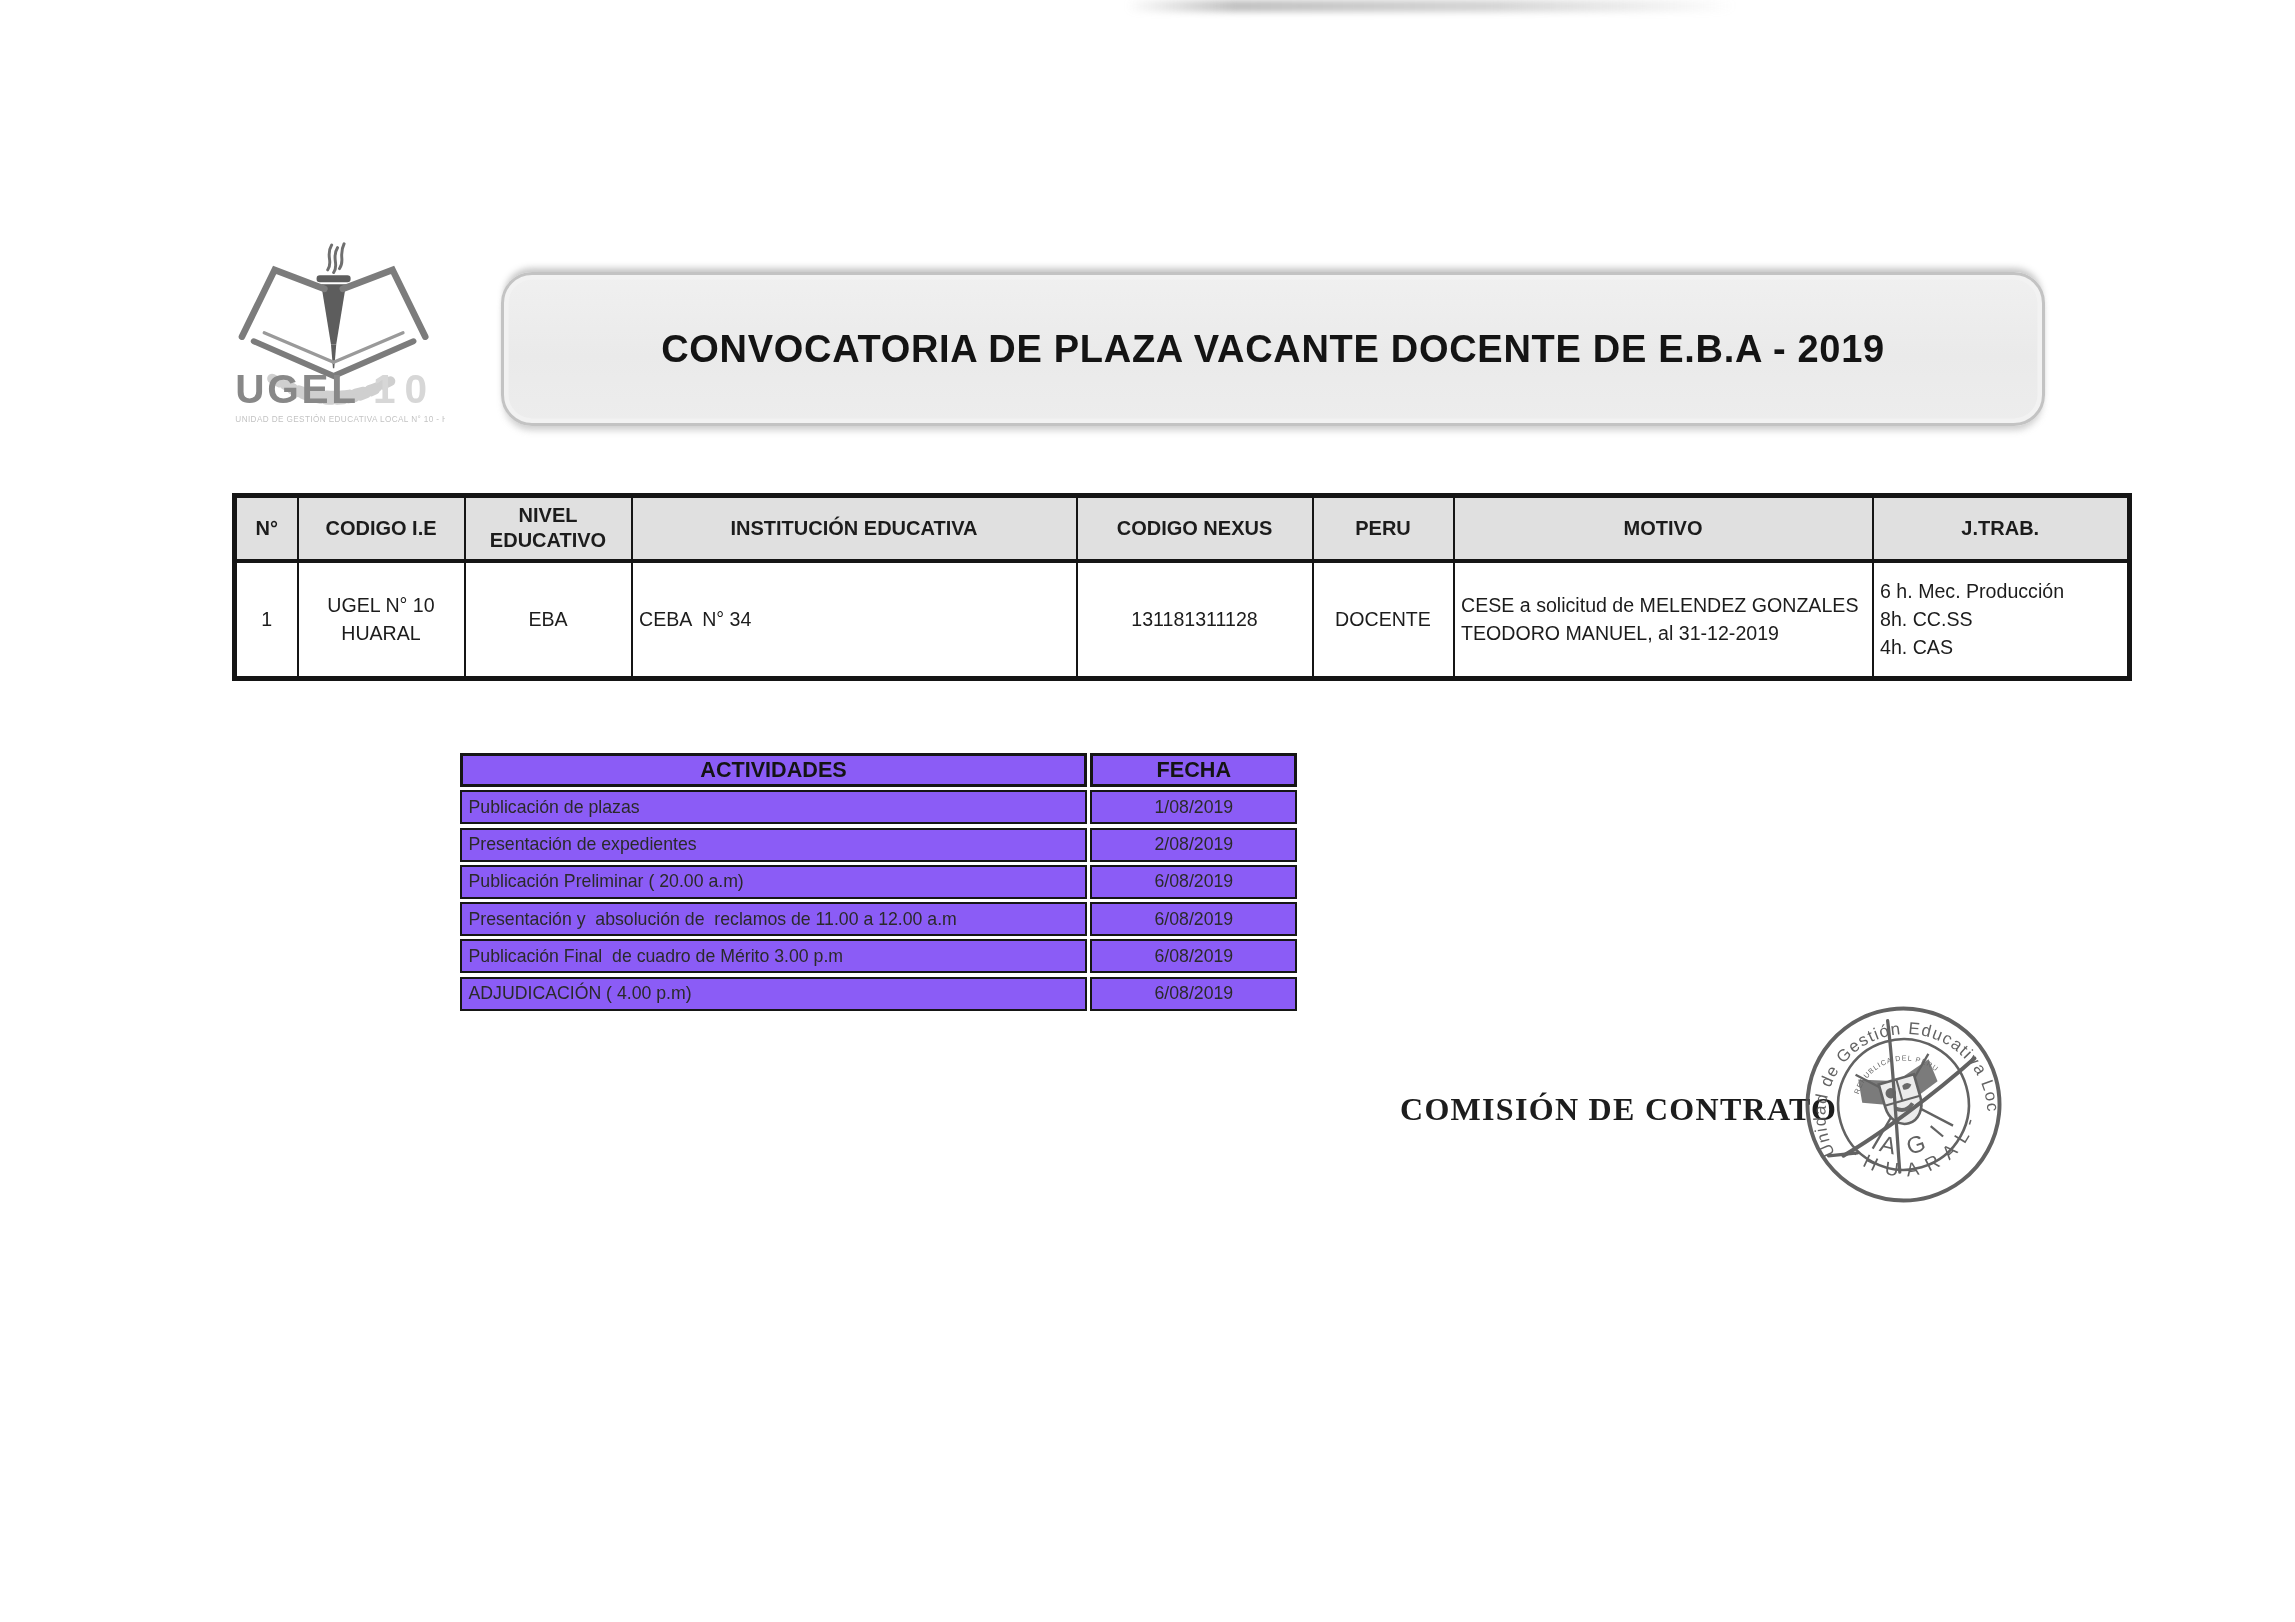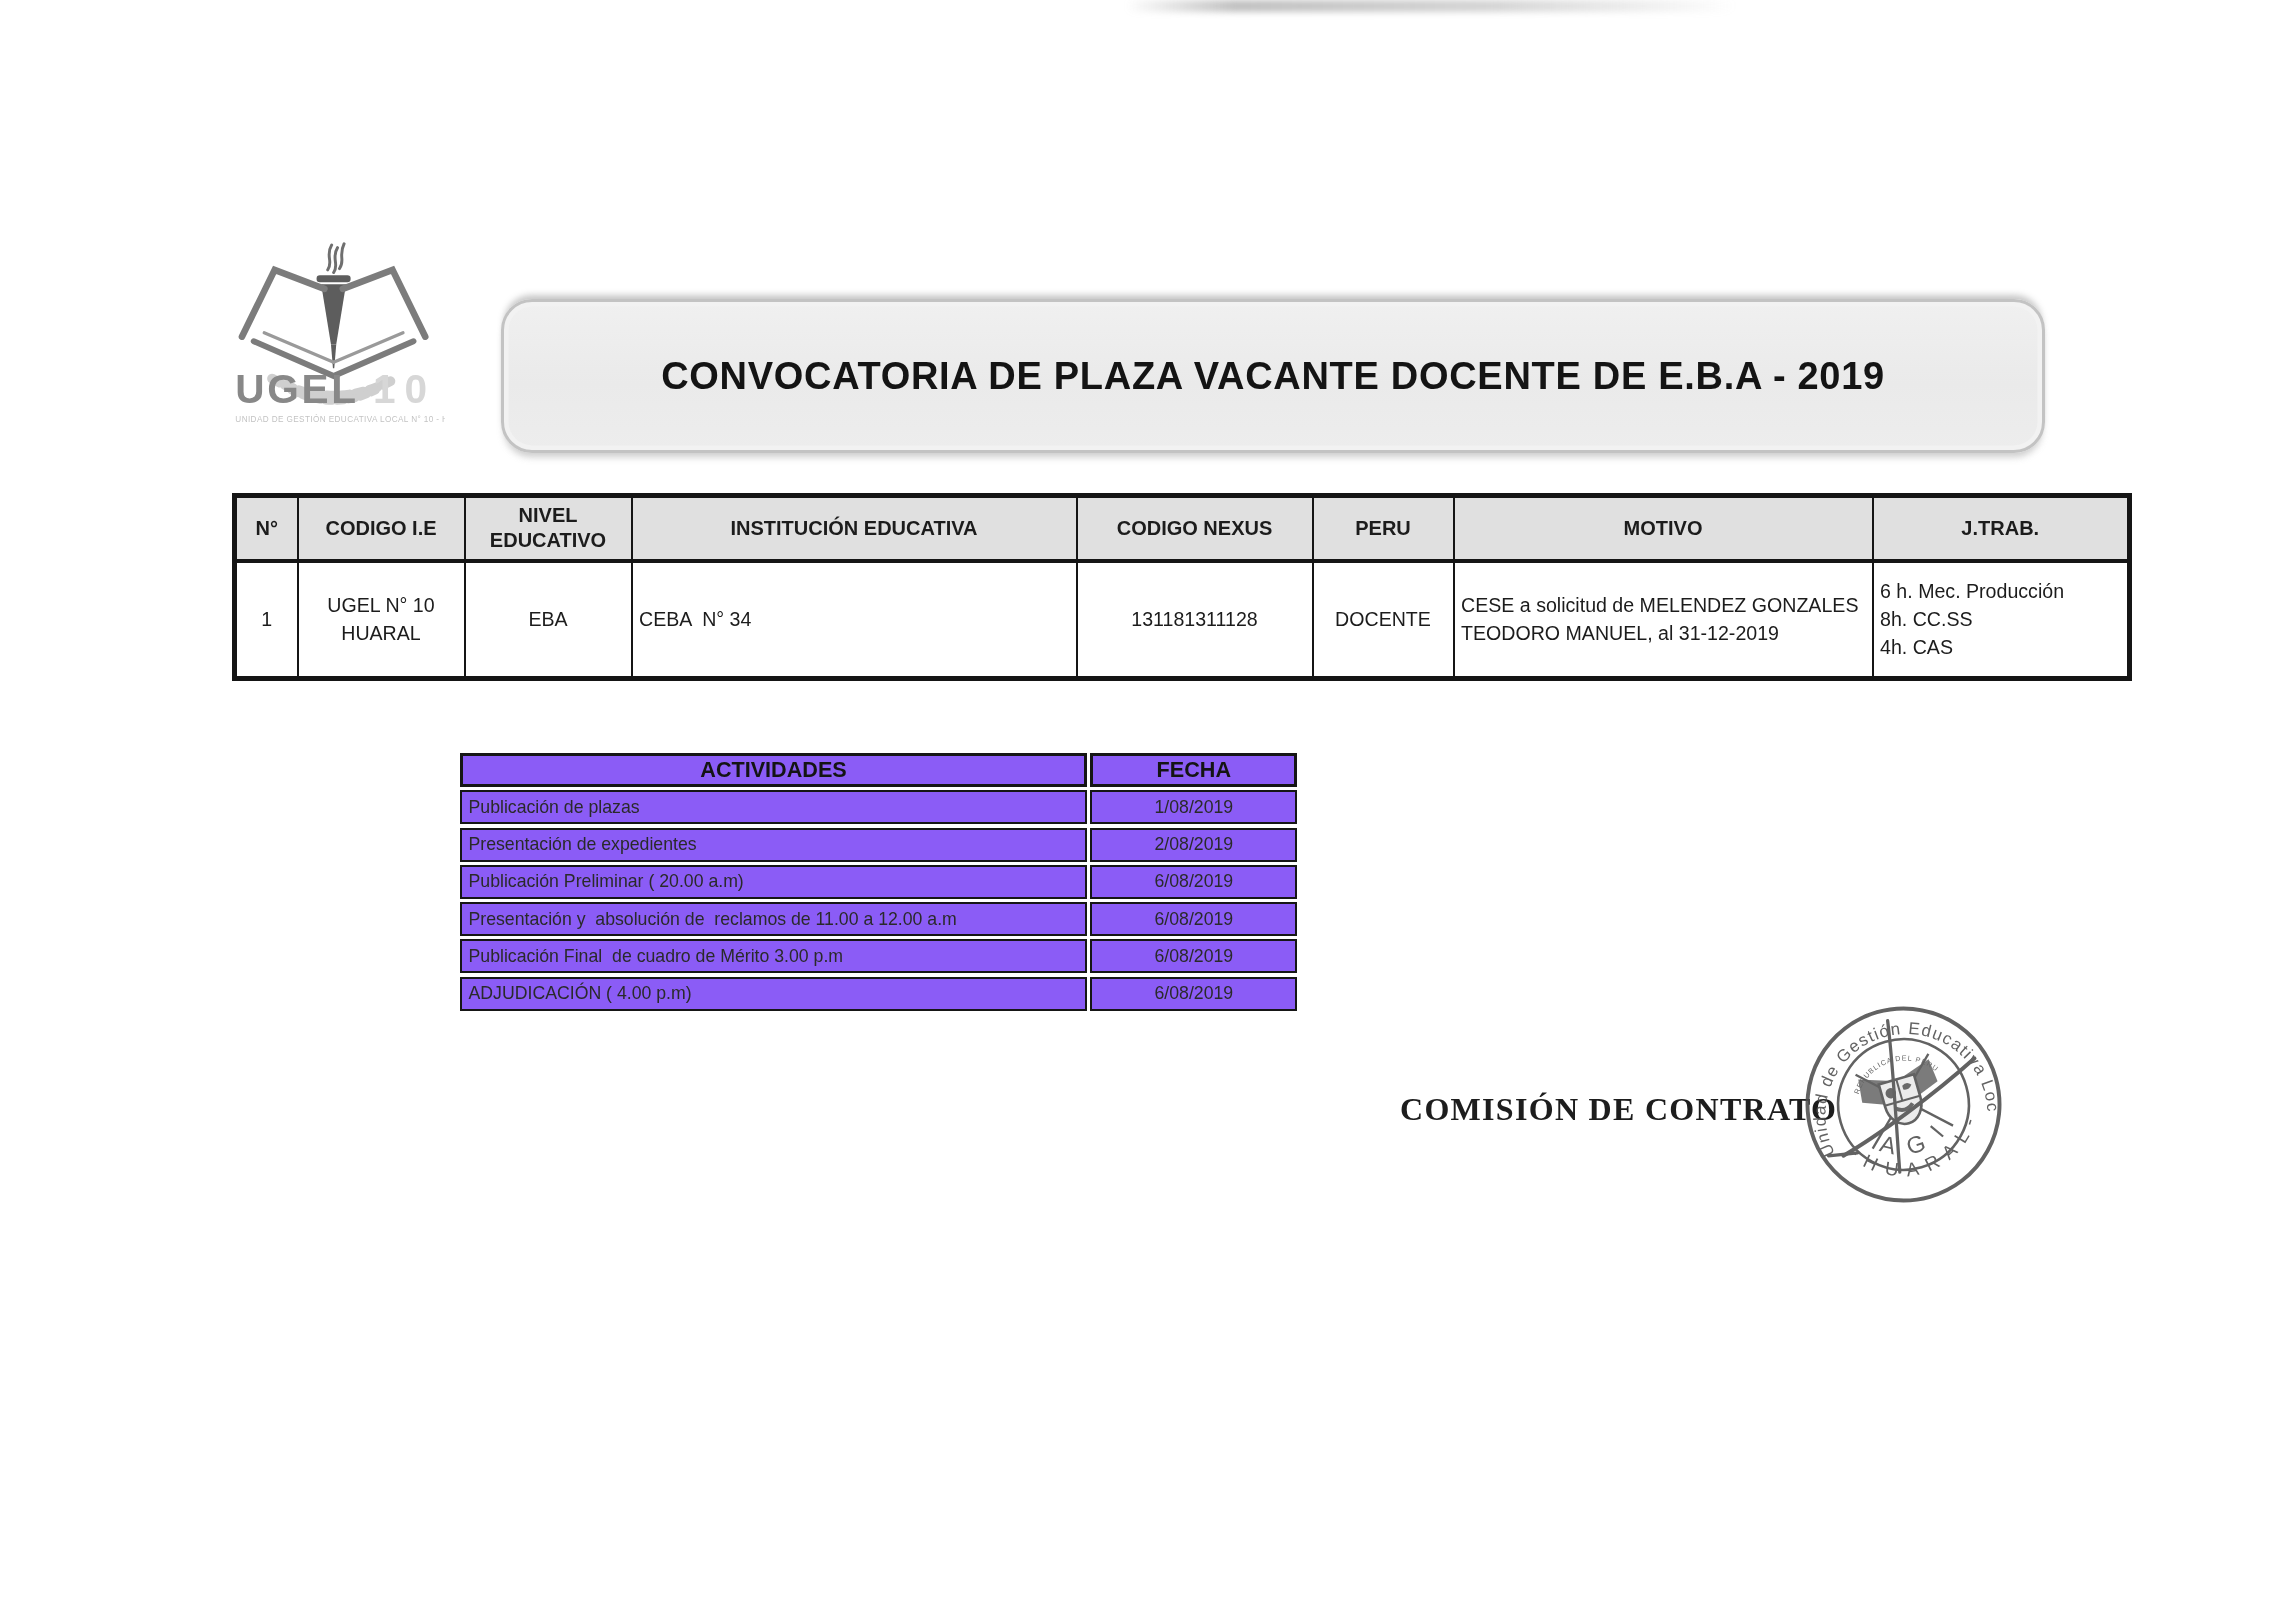--- a/index.html
+++ b/index.html
@@ -15,21 +15,21 @@
   }
   
   .logo{position:absolute;left:234px;top:228px;width:211px;height:203px;}
   
   .banner{
     position:absolute;left:501px;top:272px;width:1544px;height:154px;
     border-radius:31px;background:linear-gradient(180deg,#f0f0f0 0%,#eaeaea 55%,#ededed 100%);
     border:3.3px solid #c3c3c3;box-sizing:border-box;
     box-shadow:0 -6.5px 6.5px -3.3px rgba(130,130,130,.45),0 7.9px 7.9px -3.9px rgba(130,130,130,.4),
                inset 0 0 0 4.6px #f2f2f2;
-    display:flex;align-items:center;justify-content:center;margin-top:27px;
+    display:flex;align-items:center;justify-content:center;
   }
   .banner-title{
     font-size:38px;font-weight:700;letter-spacing:0.7px;color:#141414;white-space:nowrap;
   }
   
   .vac-table-wrap{position:absolute;left:232px;top:493px;}
   table.vac{
     border-collapse:collapse;table-layout:fixed;width:1894px;
     border:5.9px solid #151515;background:#fff;
   }

